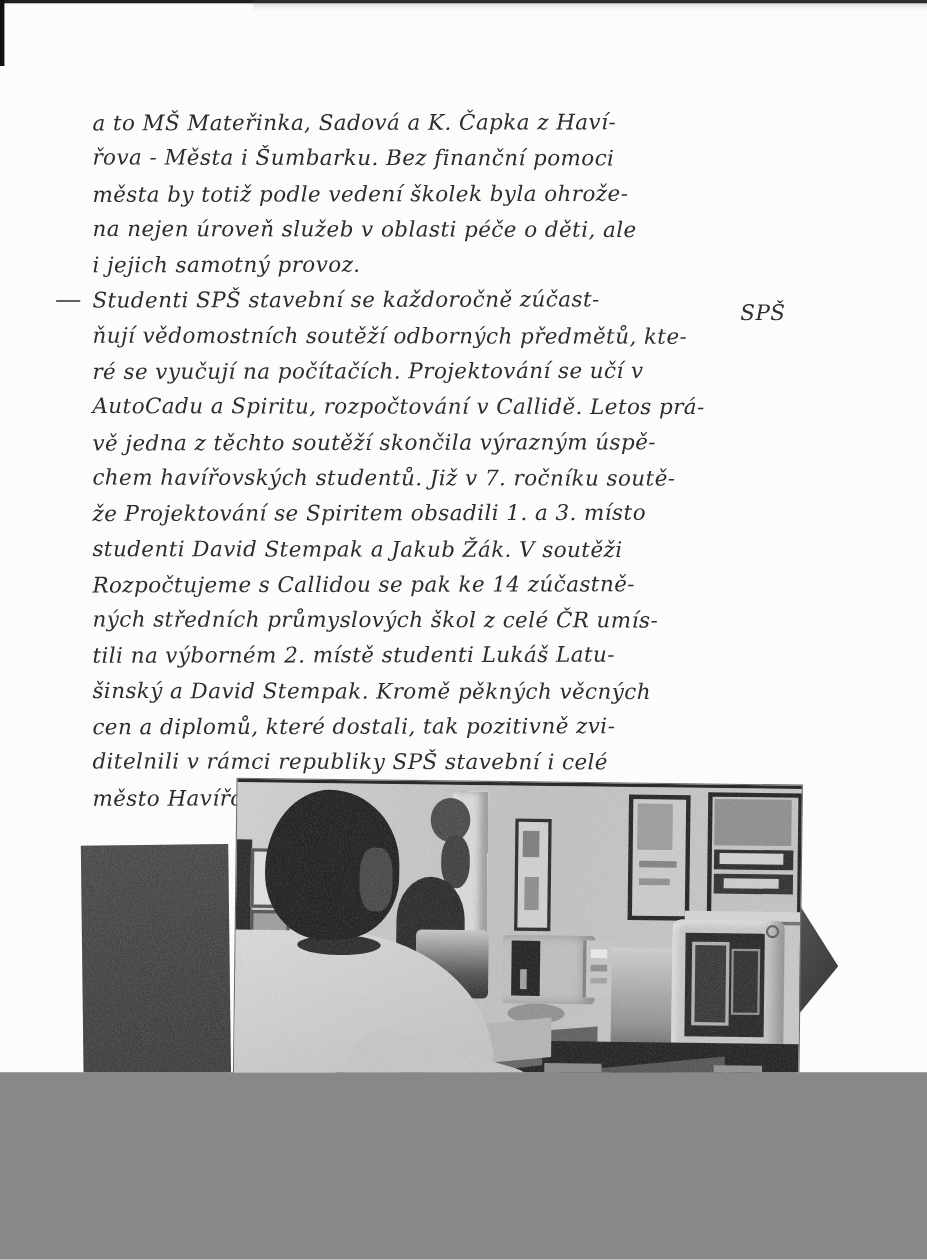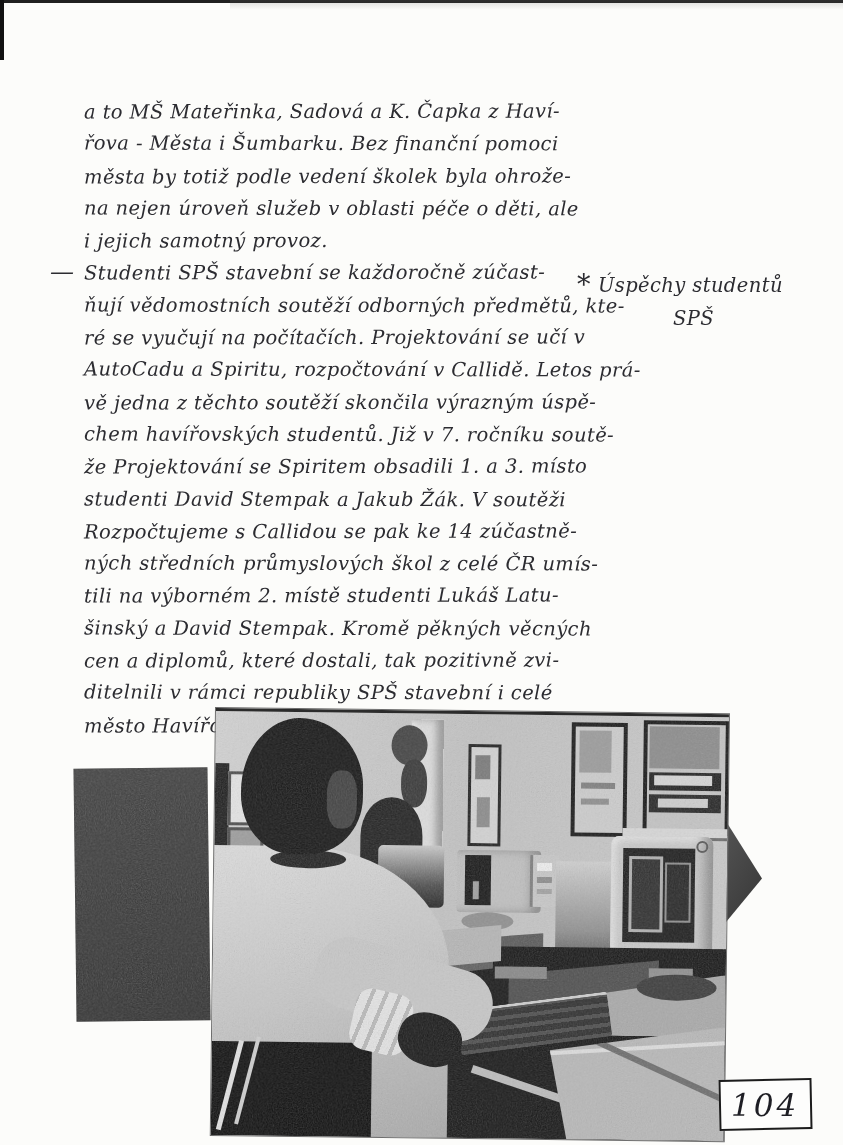--- a/index.html
+++ b/index.html
@@ -1,17 +1,17 @@
 <!DOCTYPE html>
 <html><head>
 <meta charset="utf-8">
 <style>
   html,body{margin:0;padding:0;background:#888;}
   .page{
-    position:relative; width:843px; height:1145px;
+    position:relative; width:843px; height:975px;
     background:#fcfcfa; overflow:hidden;
     font-family:"DejaVu Serif", serif;
   }
   
   .scan-top{position:absolute;left:0;top:0;width:843px;height:3px;background:#202020;}
   .scan-top-haze{position:absolute;left:230px;top:0;width:613px;height:10px;
     background:linear-gradient(180deg,rgba(90,90,90,.22),rgba(90,90,90,0));}
   .scan-left{position:absolute;left:0;top:0;width:4px;height:60px;background:#111;}
 
   
@@ -154,23 +154,20 @@
         <div class="hw-line">šinský a David Stempak. Kromě pěkných věcných</div>
         <div class="hw-line">cen a diplomů, které dostali, tak pozitivně zvi-</div>
         <div class="hw-line">ditelnili v rámci republiky SPŠ stavební i celé</div>
         <div class="hw-line">město Havířov.</div>
       </div>
   </div>
 
   <div class="hw margin-dash">—</div>
 
   <div class="hw margin-note">
-    <div>
-      <span class="star">*</span><span>Úspěchy studentů</span>
-    </div>
     <div class="mn2">SPŠ</div>
   </div>
 
   <svg width="0" height="0" style="position:absolute" aria-hidden="true">
     <defs>
       <filter id="grainF" x="0" y="0" width="100%" height="100%">
         <feTurbulence type="fractalNoise" baseFrequency="0.8" numOctaves="2" seed="7" stitchTiles="stitch"></feTurbulence>
         <feColorMatrix type="saturate" values="0"></feColorMatrix>
       </filter>
     </defs>

